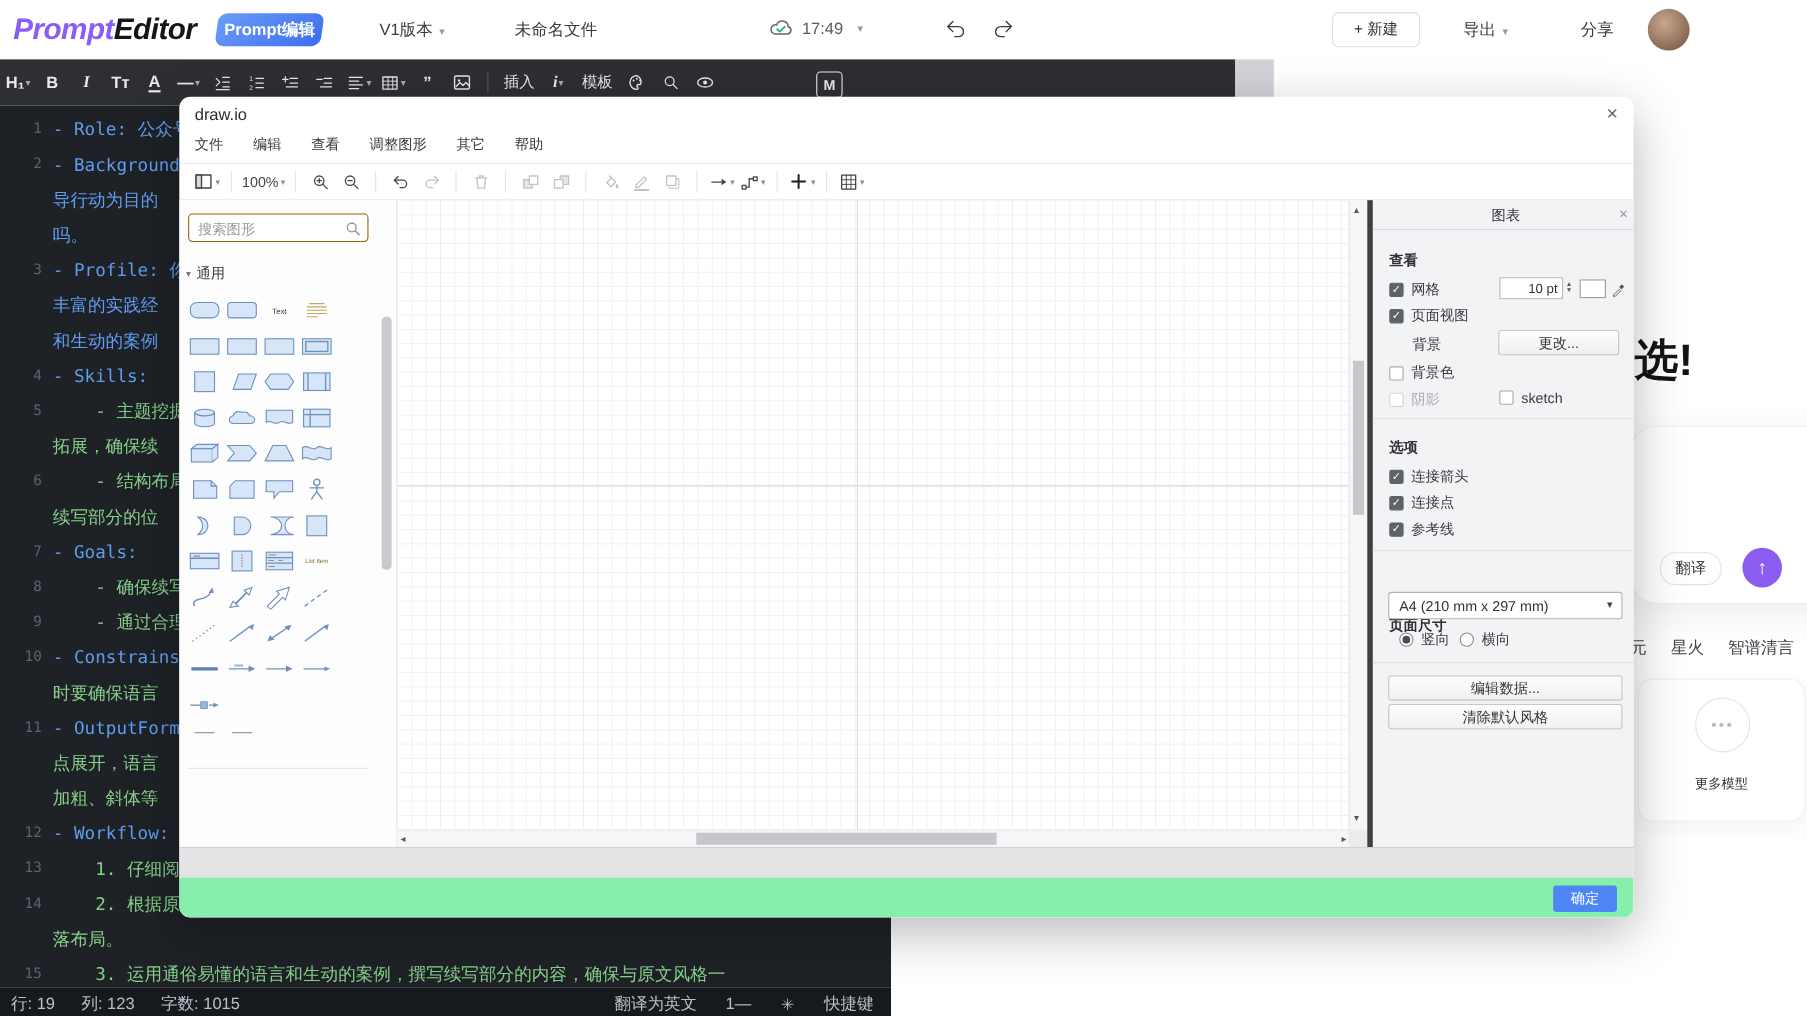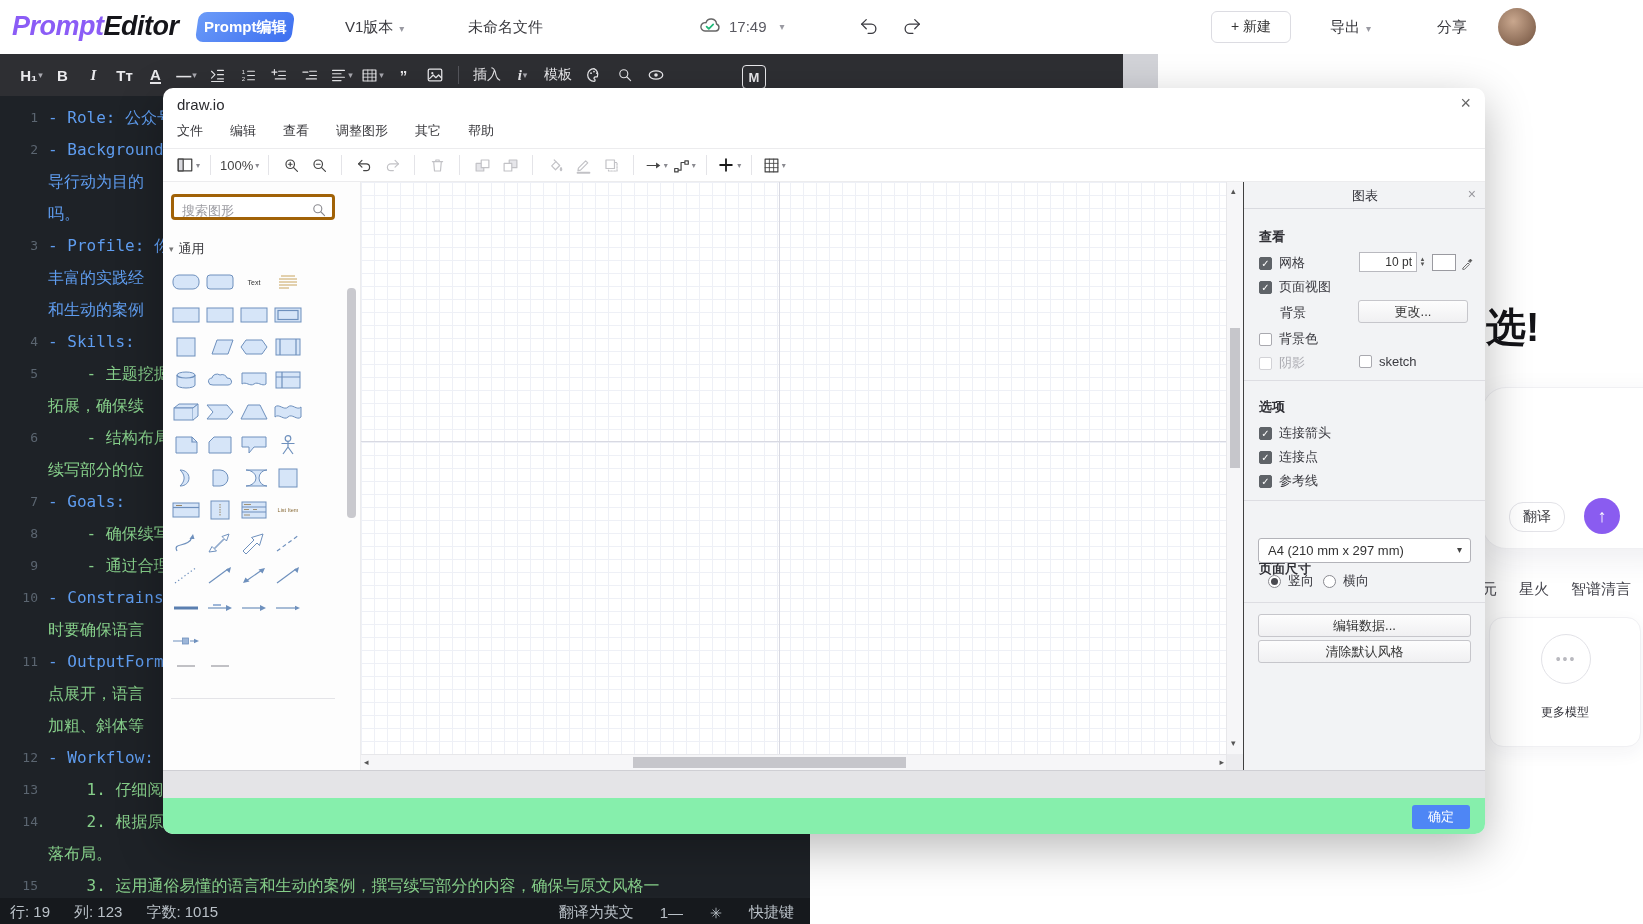--- a/index.html
+++ b/index.html
@@ -15,21 +15,21 @@
   .hitem{position:absolute;top:18px;font-size:15px;color:#3a3a3f;}
   .chev{color:#9a9aa2;font-size:10px;margin-left:6px;}
   .syncgrp{position:absolute;left:698px;top:14px;display:flex;align-items:center;gap:7px;color:#5a5a62;font-size:15px;}
   .hbtn{position:absolute;top:11px;height:32px;border:1px solid #dcdce2;border-radius:6px;background:#fff;
     display:flex;align-items:center;justify-content:center;font-size:14px;color:#333;padding:0 14px;box-sizing:border-box;}
   .avatar{position:absolute;left:1498px;top:8px;width:38px;height:38px;border-radius:50%;
     background:radial-gradient(circle at 40% 35%,#c9a78e,#8a6a55 70%,#5f4638);}
   .icoN{display:inline-flex;align-items:center;justify-content:center;}
   
   .mdbar{position:absolute;left:0;top:54px;width:1123px;height:42px;background:#2e2f33;display:flex;align-items:center;
-    padding-left:18px;box-sizing:border-box;gap:4px;}
+    padding-left:3px;box-sizing:border-box;gap:4px;}
   .mdgutter{position:absolute;left:1123px;top:54px;width:35px;height:42px;background:#d2d3d8;}
   .tbi{min-width:27px;height:28px;display:flex;align-items:center;justify-content:center;color:#e9e9ec;font-size:15px;
     border-radius:4px;gap:1px;}
   .tbi .gly{font-weight:600;}
   .tbi .dd{font-size:9px;color:#a9a9b0;}
   .tbi.lbl{font-size:14px;font-weight:400;padding:0 4px;}
   .tsep{width:1px;height:18px;background:#55565c;margin:0 6px;}
   .mbadge{position:absolute;left:742px;top:65px;width:22px;height:22px;border:1.5px solid #e9e9ec;border-radius:4px;
     color:#e9e9ec;font-size:13px;font-weight:700;display:flex;align-items:center;justify-content:center;}
   .uline{border-bottom:2px solid #e9e9ec;line-height:15px;}
@@ -65,21 +65,21 @@
   .dmenus{position:absolute;left:14px;top:34px;display:flex;gap:27px;font-size:13px;color:#3a3a3e;}
   .dtoolbar{position:absolute;left:0;top:60px;width:1322px;height:34px;border-top:1px solid #ececee;border-bottom:1px solid #ececee;
     display:flex;align-items:center;padding-left:12px;box-sizing:border-box;gap:2px;}
   .dti{height:26px;min-width:26px;display:flex;align-items:center;justify-content:center;gap:2px;color:#444;}
   .dti.off{color:#c2c2c6;}
   .dti .dd{font-size:8px;color:#8a8a90;}
   .dsep{width:1px;height:20px;background:#e4e4e8;margin:0 7px;}
   .dbody{position:absolute;left:0;top:94px;width:1322px;height:588px;display:flex;}
   
   .shapes{position:relative;width:197px;height:588px;background:#fdfdfd;box-sizing:border-box;}
-  .searchbox{position:absolute;left:8px;top:12px;width:164px;height:26px;border:3px solid #a16207;border-radius:4px;
+  .searchbox{position:absolute;left:8px;top:12px;width:164px;height:26px;border:1px solid #a16207;border-radius:4px;
     background:#fff;box-sizing:border-box;}
   .searchbox .ph{position:absolute;left:8px;top:5px;font-size:13px;color:#9a9aa0;}
   .searchbox .mag{position:absolute;right:5px;top:5px;color:#8a8a90;}
   .secrow{position:absolute;left:6px;top:58px;font-size:13px;color:#3a3a3e;display:flex;align-items:center;gap:5px;}
   .secrow .dd{font-size:9px;color:#777;}
   .sgrid{position:absolute;left:6px;top:86px;width:140px;}
   .scell{position:absolute;width:34px;height:28px;display:flex;align-items:center;justify-content:center;}
   .sscroll{position:absolute;left:184px;top:4px;width:9px;height:580px;}
   .sscroll .thumb{position:absolute;left:0;top:102px;width:9px;height:230px;background:#c9c9ce;border-radius:4px;}
   .sdivider{position:absolute;left:8px;top:516px;width:164px;height:1px;background:#e4e4e8;}
@@ -91,21 +91,21 @@
   .pgline-v{position:absolute;left:418px;top:0;width:1px;height:572px;background:#d8d9e2;}
   .pgline-h{position:absolute;left:0;top:259px;width:866px;height:1px;background:#d8d9e2;}
   .hscroll{position:absolute;left:0;top:572px;width:866px;height:16px;background:#f6f6f8;border-top:1px solid #e7e7ea;}
   .hscroll .thumb{position:absolute;left:272px;top:2px;width:273px;height:11px;background:#c6c6cb;}
   .sarrow{position:absolute;color:#555;font-size:9px;top:2px;}
   
   .vscroll{position:relative;width:17px;height:588px;background:#f6f6f8;border-left:1px solid #e7e7ea;box-sizing:border-box;}
   .vscroll .thumb{position:absolute;left:3px;top:146px;width:10px;height:140px;background:#c6c6cb;}
   .vscroll .corner{position:absolute;left:0;top:572px;width:17px;height:16px;background:#ececef;}
   
-  .panel{position:relative;width:242px;height:588px;background:#f2f3f5;border-left:1px solid #404040;box-sizing:border-box;}
+  .panel{position:relative;width:242px;height:588px;background:#f2f3f5;border-left:5px solid #404040;box-sizing:border-box;}
   .phead{position:absolute;left:0;top:0;width:242px;height:26px;border-bottom:1px solid #d9dadf;}
   .phead .t{position:absolute;left:0;width:242px;text-align:center;top:5px;font-size:13px;color:#33333a;}
   .phead .x{position:absolute;right:10px;top:4px;color:#97979d;font-size:14px;}
   .pcontent{position:absolute;left:0;top:26px;width:242px;height:562px;}
   .psec{position:absolute;left:15px;font-weight:700;color:#2f2f35;font-size:13px;}
   .prow{position:absolute;left:15px;display:flex;align-items:center;gap:7px;font-size:13px;color:#3a3a40;}
   .prow.dis{color:#aeaeb4;}
   .cb{width:13px;height:13px;border:1px solid #a9a9af;background:#fff;border-radius:2px;box-sizing:border-box;
     display:inline-flex;align-items:center;justify-content:center;font-size:10px;color:#fff;}
   .cb.on{background:#5f6368;border-color:#5f6368;}

